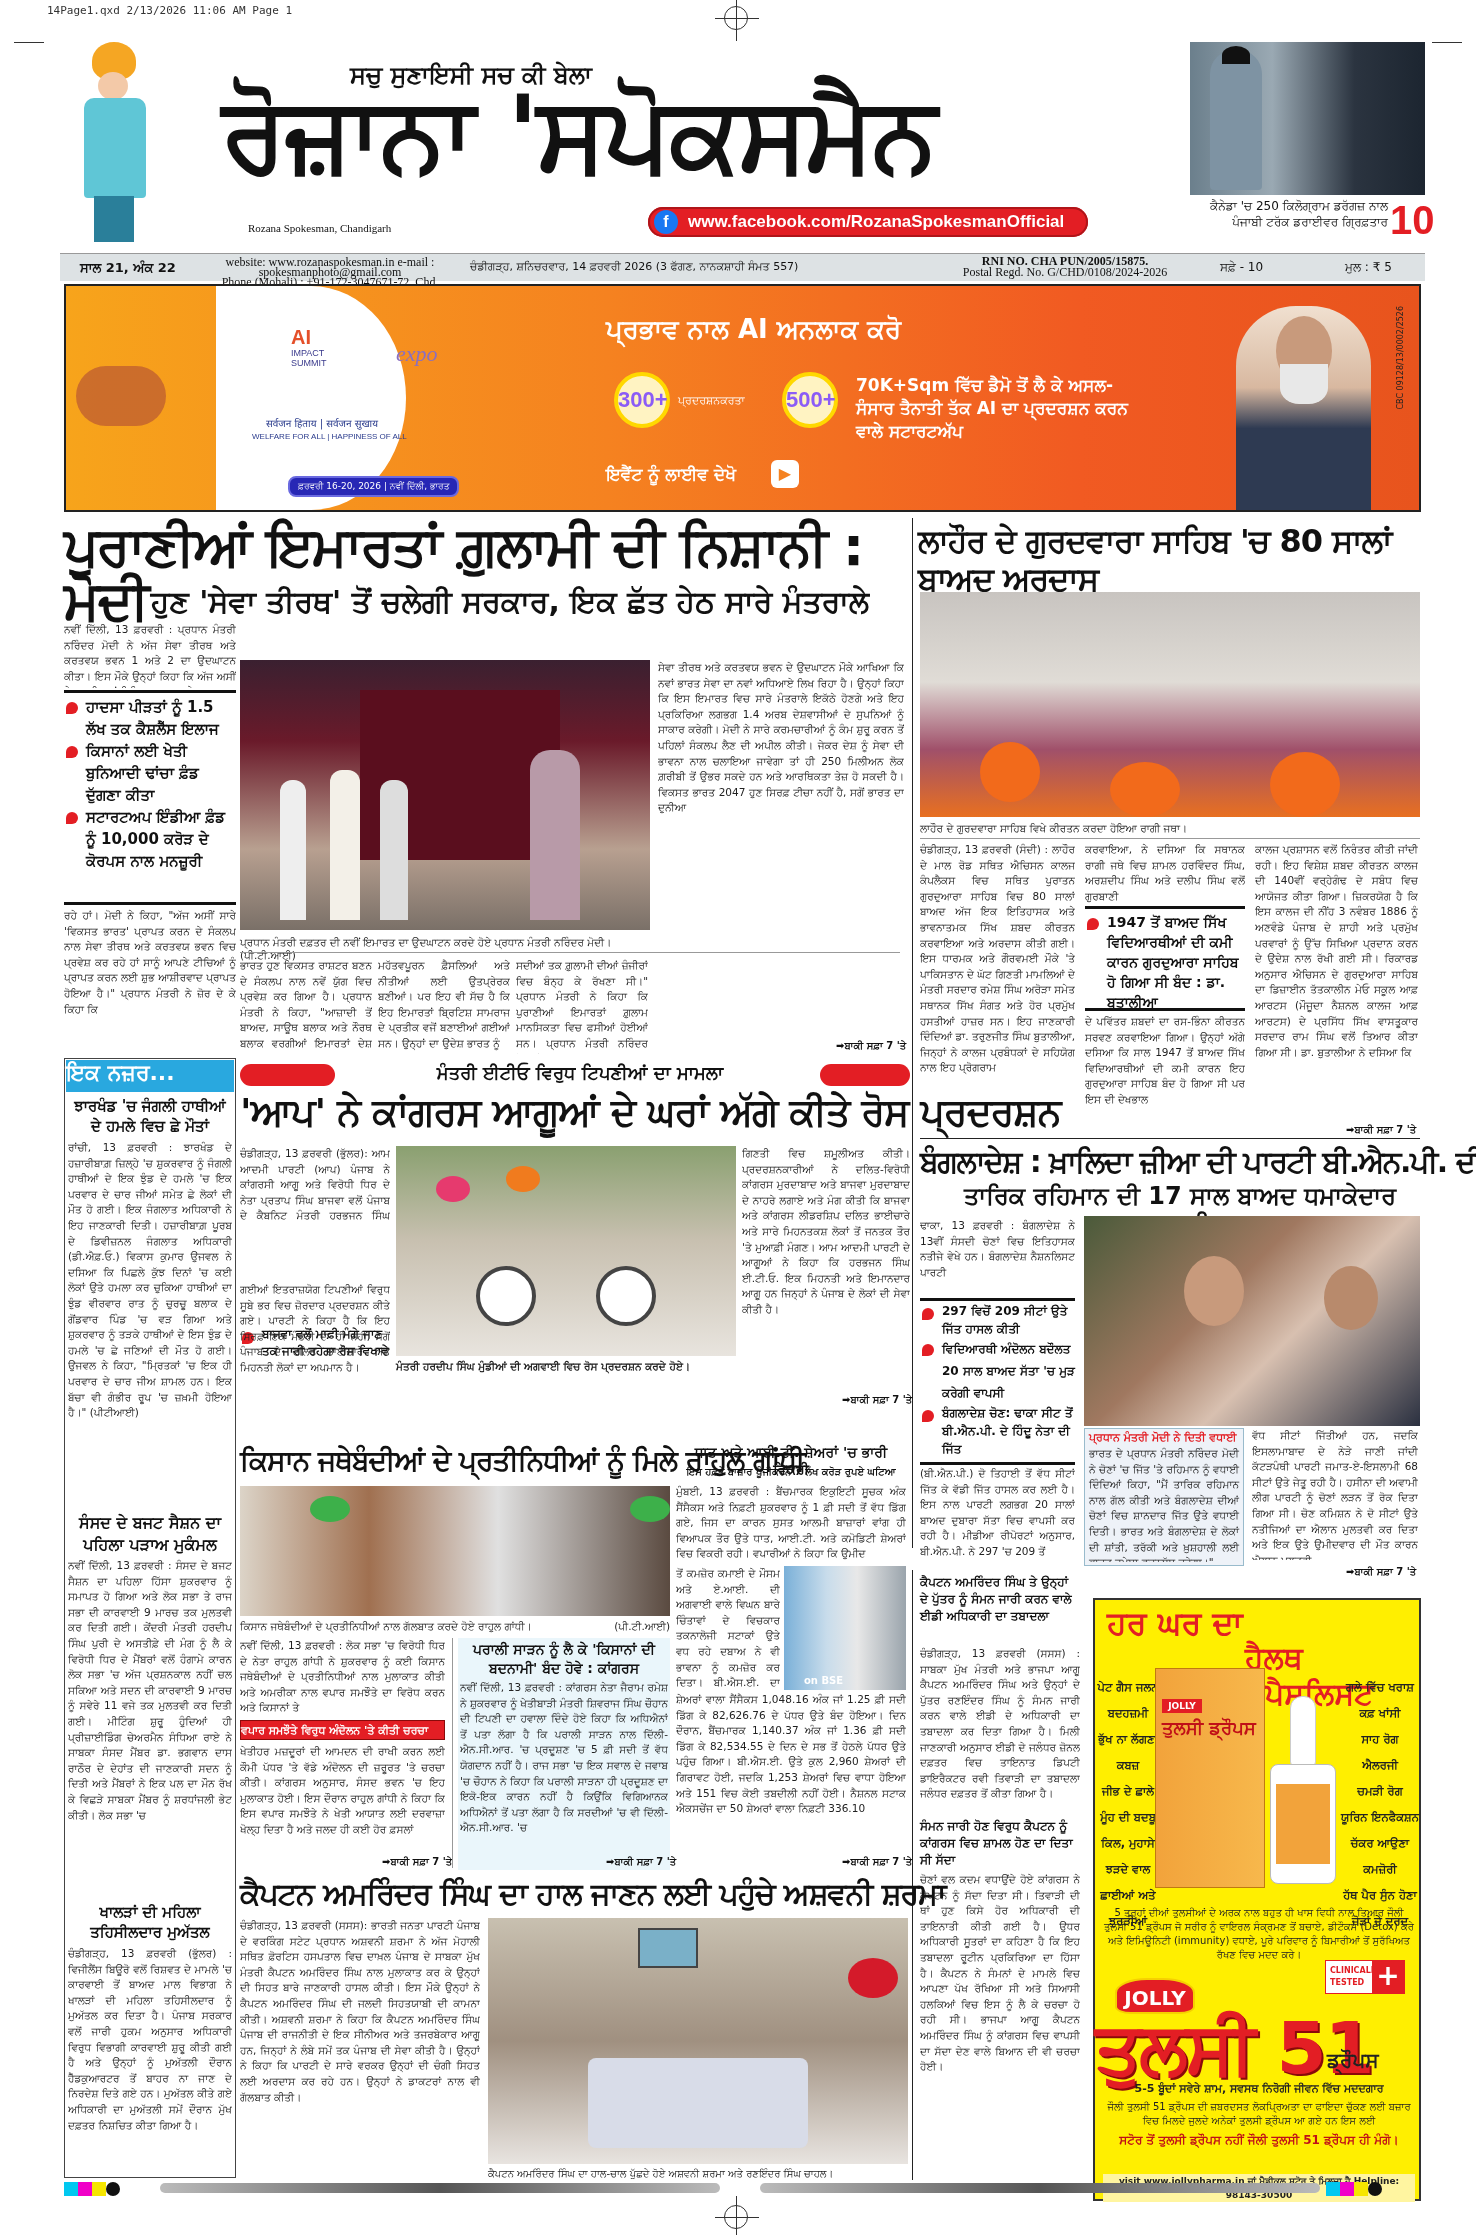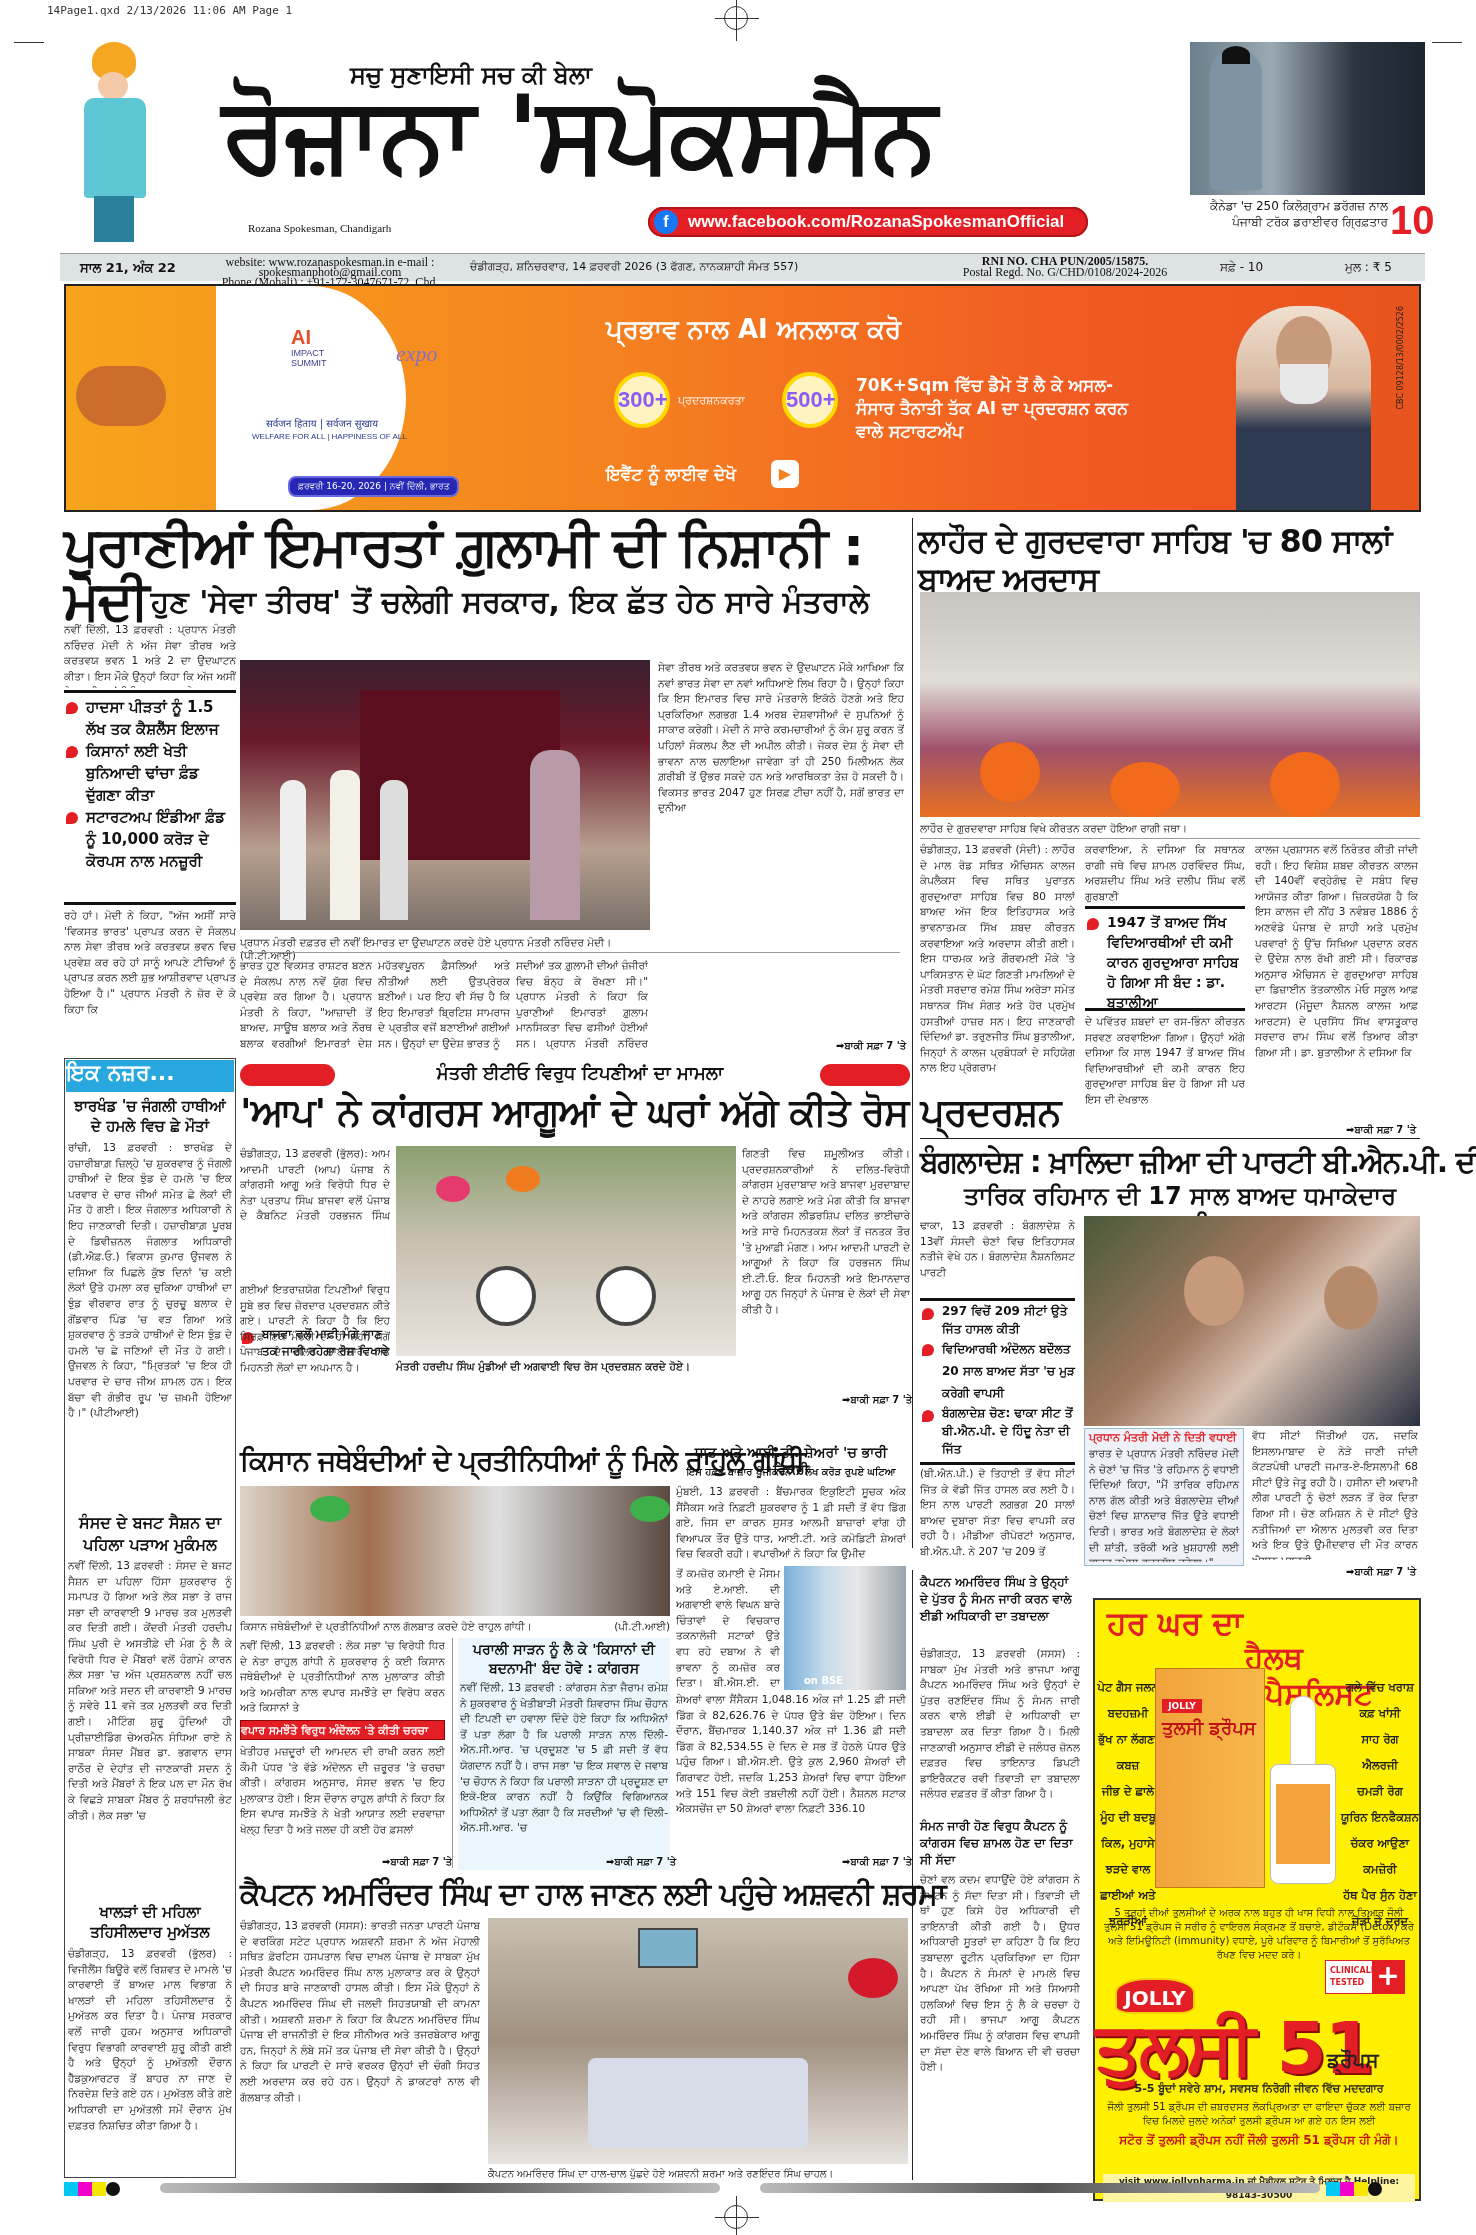--- a/index.html
+++ b/index.html
@@ -224,21 +224,21 @@
 <div class="abs" style="left:920px;top:1144px;width:500px;font-size:30px;font-weight:bold;letter-spacing:-1.5px;white-space:nowrap">ਬੰਗਲਾਦੇਸ਼ : ਖ਼ਾਲਿਦਾ ਜ਼ੀਆ ਦੀ ਪਾਰਟੀ ਬੀ.ਐਨ.ਪੀ. ਦੀ ਵੱਡੀ ਜਿੱਤ</div>
 <div class="abs" style="left:940px;top:1182px;width:480px;font-size:24px;font-weight:bold;text-align:center">ਤਾਰਿਕ ਰਹਿਮਾਨ ਦੀ 17 ਸਾਲ ਬਾਅਦ ਧਮਾਕੇਦਾਰ ਵਾਪਸੀ</div>
 <div class="abs col-text" style="left:920px;top:1218px;width:155px;height:78px">ਢਾਕਾ, 13 ਫ਼ਰਵਰੀ : ਬੰਗਲਾਦੇਸ਼ ਨੇ 13ਵੀਂ ਸੰਸਦੀ ਚੋਣਾਂ ਵਿਚ ਇਤਿਹਾਸਕ ਨਤੀਜੇ ਵੇਖੇ ਹਨ। ਬੰਗਲਾਦੇਸ਼ ਨੈਸ਼ਨਲਿਸਟ ਪਾਰਟੀ</div>
 <div class="abs rule" style="left:920px;top:1298px;width:155px"></div>
 <div class="abs" style="left:920px;top:1302px;width:155px">
   <div class="bullet" style="font-size:12px;line-height:18px">297 ਵਿਚੋਂ 209 ਸੀਟਾਂ ਉਤੇ ਜਿੱਤ ਹਾਸਲ ਕੀਤੀ</div>
   <div class="bullet" style="font-size:12px;line-height:22px">ਵਿਦਿਆਰਥੀ ਅੰਦੋਲਨ ਬਦੌਲਤ 20 ਸਾਲ ਬਾਅਦ ਸੱਤਾ 'ਚ ਮੁੜ ਕਰੇਗੀ ਵਾਪਸੀ</div>
   <div class="bullet" style="font-size:12px;line-height:18px">ਬੰਗਲਾਦੇਸ਼ ਚੋਣ: ਢਾਕਾ ਸੀਟ ਤੋਂ ਬੀ.ਐਨ.ਪੀ. ਦੇ ਹਿੰਦੂ ਨੇਤਾ ਦੀ ਜਿੱਤ</div>
 </div>
 <div class="abs rule" style="left:920px;top:1462px;width:155px"></div>
-<div class="abs col-text" style="left:920px;top:1466px;width:155px;height:98px">(ਬੀ.ਐਨ.ਪੀ.) ਦੋ ਤਿਹਾਈ ਤੋਂ ਵੱਧ ਸੀਟਾਂ ਜਿੱਤ ਕੇ ਵੱਡੀ ਜਿੱਤ ਹਾਸਲ ਕਰ ਲਈ ਹੈ। ਇਸ ਨਾਲ ਪਾਰਟੀ ਲਗਭਗ 20 ਸਾਲਾਂ ਬਾਅਦ ਦੁਬਾਰਾ ਸੱਤਾ ਵਿਚ ਵਾਪਸੀ ਕਰ ਰਹੀ ਹੈ। ਮੀਡੀਆ ਰੀਪੋਰਟਾਂ ਅਨੁਸਾਰ, ਬੀ.ਐਨ.ਪੀ. ਨੇ 207 'ਚ 209 ਤੋਂ</div>
+<div class="abs col-text" style="left:920px;top:1466px;width:155px;height:98px">(ਬੀ.ਐਨ.ਪੀ.) ਦੋ ਤਿਹਾਈ ਤੋਂ ਵੱਧ ਸੀਟਾਂ ਜਿੱਤ ਕੇ ਵੱਡੀ ਜਿੱਤ ਹਾਸਲ ਕਰ ਲਈ ਹੈ। ਇਸ ਨਾਲ ਪਾਰਟੀ ਲਗਭਗ 20 ਸਾਲਾਂ ਬਾਅਦ ਦੁਬਾਰਾ ਸੱਤਾ ਵਿਚ ਵਾਪਸੀ ਕਰ ਰਹੀ ਹੈ। ਮੀਡੀਆ ਰੀਪੋਰਟਾਂ ਅਨੁਸਾਰ, ਬੀ.ਐਨ.ਪੀ. ਨੇ 297 'ਚ 209 ਤੋਂ</div>
 <div class="abs photo" style="left:1084px;top:1216px;width:336px;height:210px;background:linear-gradient(135deg,#4a5a3a 0%,#a07860 40%,#d8c0b0 60%,#2a3040 100%)">
   <div style="position:absolute;left:100px;top:40px;width:60px;height:70px;background:#c89a7c;border-radius:50%"></div>
   <div style="position:absolute;left:240px;top:50px;width:54px;height:64px;background:#b88a6c;border-radius:50%"></div>
 </div>
 <div class="abs box-blue" style="left:1084px;top:1428px;width:160px;height:138px;background:#eef2f8">
   <div style="font-size:11px;font-weight:bold;color:#e31e24;padding:2px 4px">ਪ੍ਰਧਾਨ ਮੰਤਰੀ ਮੋਦੀ ਨੇ ਦਿਤੀ ਵਧਾਈ</div>
   <div class="col-text" style="padding:0 4px;height:116px">ਭਾਰਤ ਦੇ ਪ੍ਰਧਾਨ ਮੰਤਰੀ ਨਰਿੰਦਰ ਮੋਦੀ ਨੇ ਚੋਣਾਂ 'ਚ ਜਿੱਤ 'ਤੇ ਰਹਿਮਾਨ ਨੂੰ ਵਧਾਈ ਦਿੰਦਿਆਂ ਕਿਹਾ, "ਮੈਂ ਤਾਰਿਕ ਰਹਿਮਾਨ ਨਾਲ ਗੱਲ ਕੀਤੀ ਅਤੇ ਬੰਗਲਾਦੇਸ਼ ਦੀਆਂ ਚੋਣਾਂ ਵਿਚ ਸ਼ਾਨਦਾਰ ਜਿੱਤ ਉਤੇ ਵਧਾਈ ਦਿਤੀ। ਭਾਰਤ ਅਤੇ ਬੰਗਲਾਦੇਸ਼ ਦੇ ਲੋਕਾਂ ਦੀ ਸ਼ਾਂਤੀ, ਤਰੱਕੀ ਅਤੇ ਖ਼ੁਸ਼ਹਾਲੀ ਲਈ ਭਾਰਤ ਹਮੇਸ਼ਾ ਵਚਨਬੱਧ ਰਹੇਗਾ।"</div>
 </div>
 <div class="abs col-text" style="left:1252px;top:1428px;width:166px;height:132px">ਵੱਧ ਸੀਟਾਂ ਜਿੱਤੀਆਂ ਹਨ, ਜਦਕਿ ਇਸਲਾਮਾਬਾਦ ਦੇ ਨੇੜੇ ਜਾਣੀ ਜਾਂਦੀ ਕੱਟੜਪੰਥੀ ਪਾਰਟੀ ਜਮਾਤ-ਏ-ਇਸਲਾਮੀ 68 ਸੀਟਾਂ ਉਤੇ ਜੇਤੂ ਰਹੀ ਹੈ। ਹਸੀਨਾ ਦੀ ਅਵਾਮੀ ਲੀਗ ਪਾਰਟੀ ਨੂੰ ਚੋਣਾਂ ਲੜਨ ਤੋਂ ਰੋਕ ਦਿਤਾ ਗਿਆ ਸੀ। ਚੋਣ ਕਮਿਸ਼ਨ ਨੇ ਦੋ ਸੀਟਾਂ ਉਤੇ ਨਤੀਜਿਆਂ ਦਾ ਐਲਾਨ ਮੁਲਤਵੀ ਕਰ ਦਿਤਾ ਅਤੇ ਇਕ ਉਤੇ ਉਮੀਦਵਾਰ ਦੀ ਮੌਤ ਕਾਰਨ ਐਲਾਨ ਮੁਲਤਵੀ</div>
 <div class="abs cont" style="left:1346px;top:1566px">➡ਬਾਕੀ ਸਫ਼ਾ 7 'ਤੇ</div>

